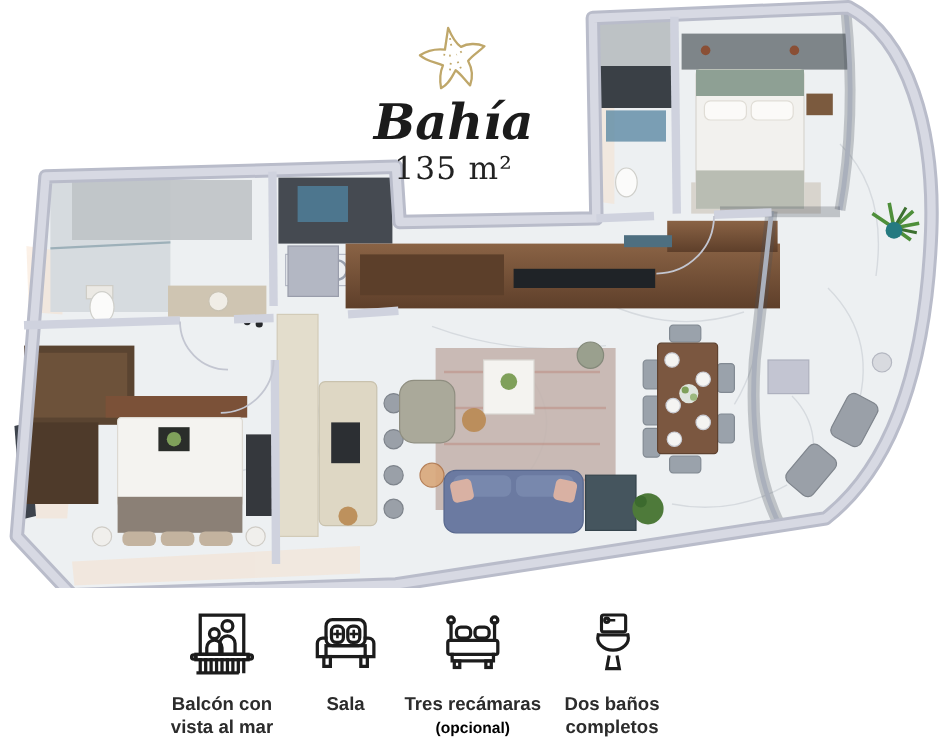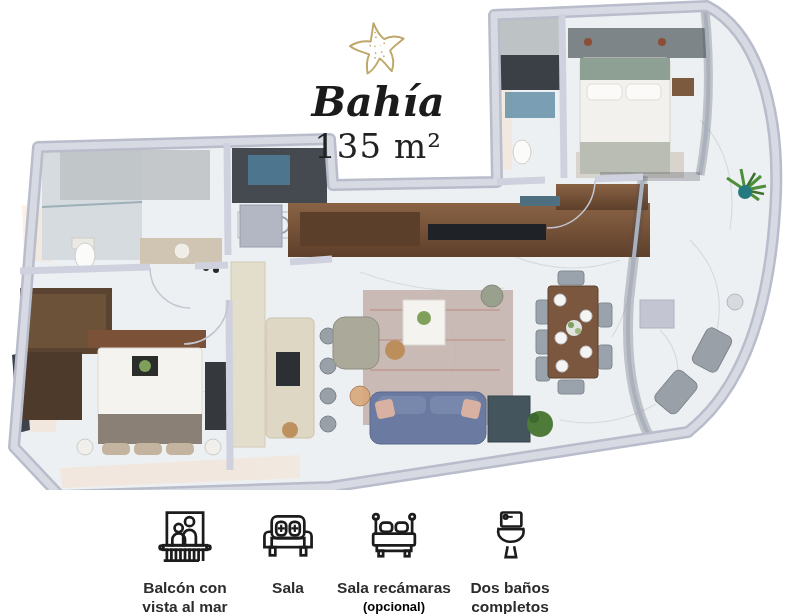--- a/index.html
+++ b/index.html
@@ -3,21 +3,21 @@
 <meta charset="utf-8">
 <style>
   html,body{margin:0;padding:0;background:#ffffff;}
   .stage{position:relative;width:790px;height:614px;background:#fff;overflow:hidden;
          font-family:"Liberation Sans",sans-serif;padding-left:24px;}
   .plan-svg{position:absolute;left:0;top:0;}
   .title-block{position:absolute;left:278px;top:18px;width:200px;text-align:center;}
   .title-block .star{display:block;margin:0 auto;}
   .title-name{font-family:"DejaVu Serif","Liberation Serif",serif;font-style:italic;font-weight:600;
               font-size:41px;line-height:1.0;color:#1b1b1b;margin-top:2px;}
-  .title-area{font-family:"DejaVu Serif","Liberation Serif",serif;font-size:34px;color:#222;
+  .title-area{font-family:"DejaVu Serif","Liberation Serif",serif;font-size:26px;color:#222;
               margin-top:3px;letter-spacing:1px;}
   .amenities{position:absolute;left:128px;top:504px;display:flex;}
   .amenity{display:flex;flex-direction:column;align-items:center;}
   .amenity .iconbox{height:64px;display:flex;align-items:flex-end;justify-content:center;}
   .amenity .lbl{margin-top:11px;font-weight:700;font-size:15.5px;line-height:1.22;color:#2c2c2c;
                 text-align:center;}
   .amenity .note{font-weight:700;font-size:13px;color:#000000;text-align:center;margin-top:1px;}
   .w1{width:114px}.w2{width:92px}.w3{width:120px}.w4{width:110px}.w5{width:106px}.w6{width:112px}
   .amenity svg{stroke:#1c1c1c;fill:none;stroke-width:3;stroke-linecap:square;}
 </style>
@@ -275,21 +275,21 @@
         <path d="M52,26 V10"></path>
             <circle cx="52" cy="7.5" r="3"></circle>
         <rect x="17" y="14" width="13" height="10" rx="4"></rect>
         <rect x="34" y="14" width="13" height="10" rx="4"></rect>
         <rect x="9" y="26" width="46" height="13" rx="2"></rect>
         <path d="M13,39 v6 h38 v-6"></path>
         <rect x="15" y="45" width="5" height="6"></rect>
         <rect x="44" y="45" width="5" height="6"></rect>
       </svg>
         </div>
-      <div class="lbl">Sala recámaras</div>
+      <div class="lbl">Tres recámaras</div>
       <div class="note">(opcional)</div>
     </div>
 
 
 
     <div class="amenity w6">
       <div class="iconbox">
           <svg width="56" height="62" viewBox="0 0 64 64">
         <rect x="22" y="4" width="23" height="16" rx="2"></rect>
         <circle cx="27" cy="9" r="2"></circle>

